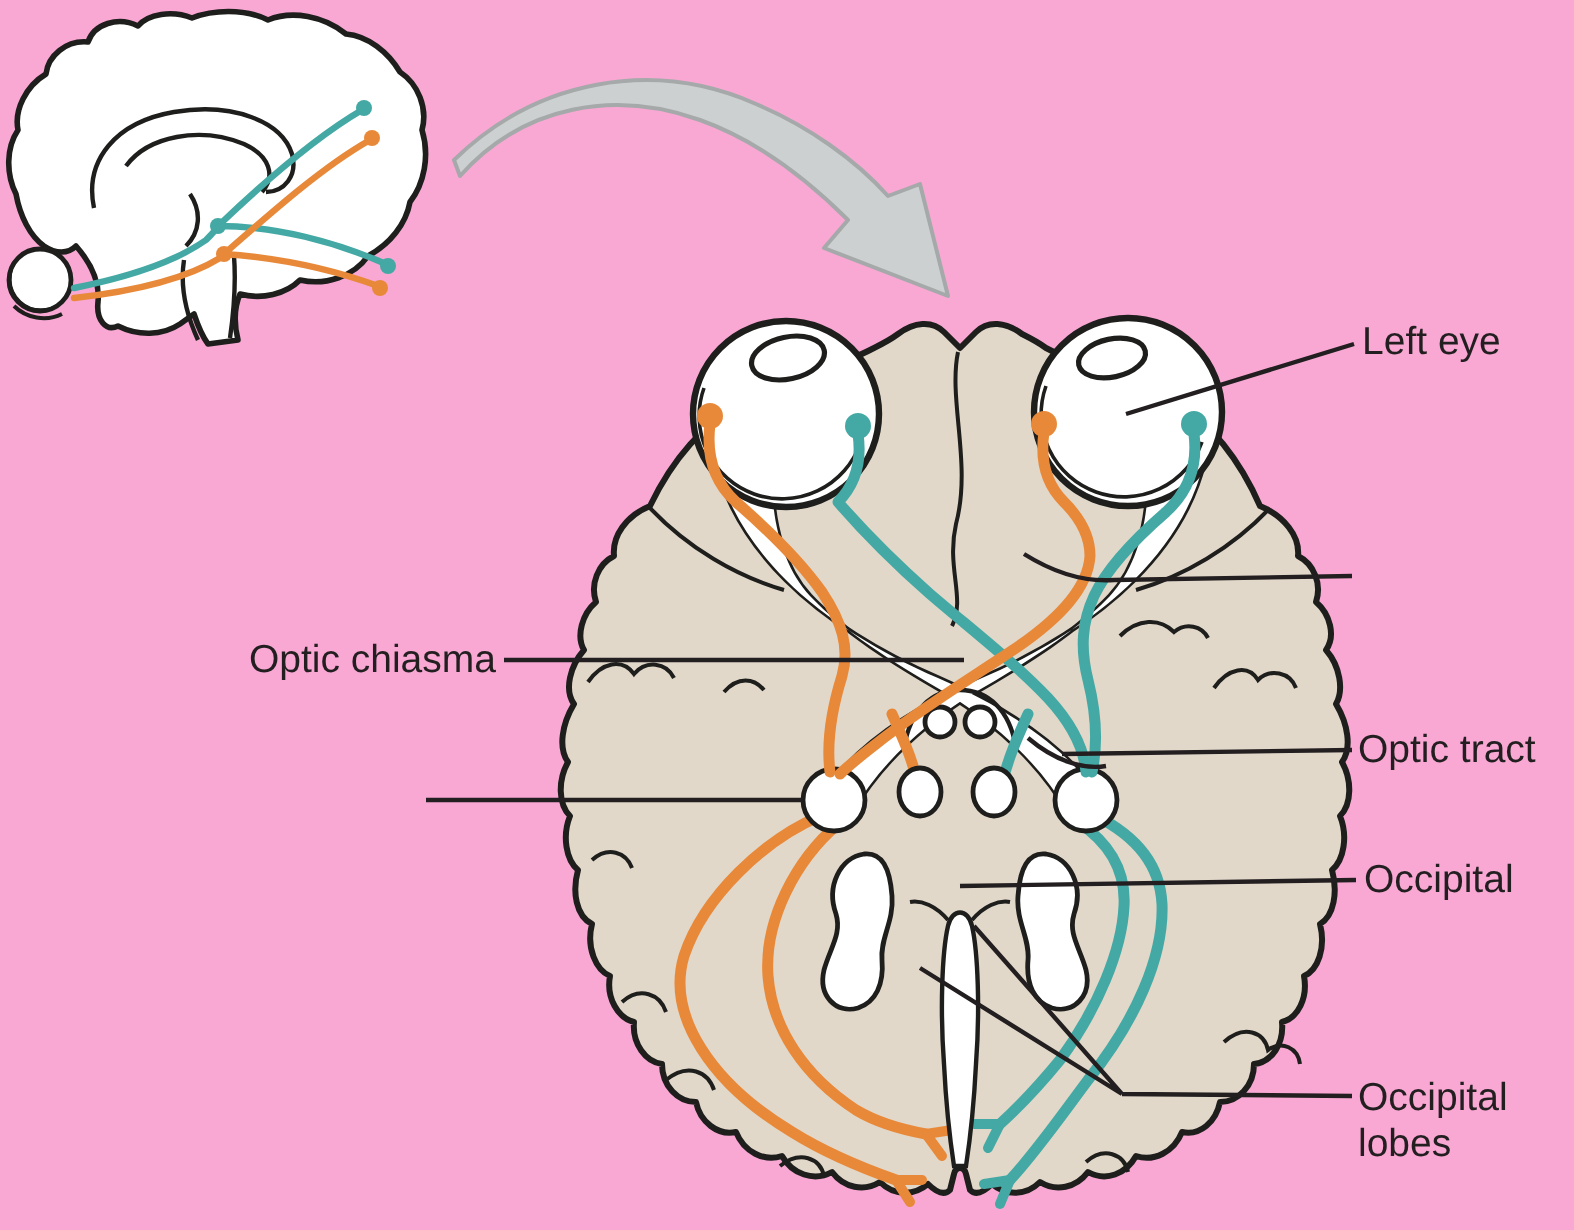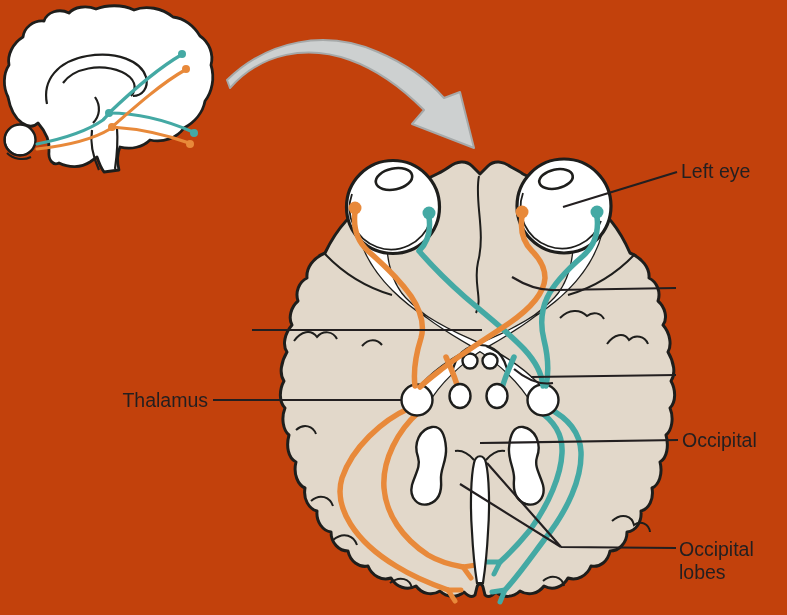--- a/index.html
+++ b/index.html
@@ -1,20 +1,20 @@
 <!DOCTYPE html>
 <html style="--orange: #E8893A; --teal: #44A9A4; --brain: #E2D8CA; --ink: #1E1E1C; --label: #231F20; --arrow-fill: #CDD0D0; --arrow-stroke: #A6A9A9; --white: #FFFFFF;"><head>
 <meta charset="utf-8">
 <style>
   :root{
     --orange:#E8893A; --teal:#44A9A4; --brain:#E2D8CA; --ink:#1E1E1C;
     --label:#231F20; --arrow-fill:#CDD0D0; --arrow-stroke:#A6A9A9; --white:#FFFFFF;
   }
   html,body{margin:0;padding:0;background:#fff;}
-  #stage{position:relative;width:787px;height:615px;background:#c2410c;overflow:hidden;
+  #stage{position:relative;width:787px;height:615px;background:#f9a8d4;overflow:hidden;
          font-family:"Liberation Sans", sans-serif;}
   #art{position:absolute;left:0;top:0;}
   .lbl{position:absolute;color:var(--label);font-size:19.5px;line-height:24px;white-space:nowrap;}
   .lbl.right{text-align:right;}
   .lbl.wrap{white-space:normal;line-height:23px;}
   
   .ink{stroke:var(--ink);fill:none;}
   .brainfill{fill:var(--brain);stroke:var(--ink);}
   .whitefill{fill:var(--white);stroke:var(--ink);}
   .whiteonly{fill:var(--white);stroke:none;}
@@ -193,16 +193,17 @@
     <path class="leader" d="M 512 277 C 528 287, 543 291, 557 290 L 676 288"></path>
     <path class="leader" d="M 482 330 L 252 330"></path>
     <path class="leader" d="M 401 400 L 213 400"></path>
     <path class="leader" d="M 514 369 C 527 380, 541 385, 553 383 M 531 377 L 676 375"></path>
     <path class="leader" d="M 480 443 L 678 440"></path>
     <path class="leader" d="M 460 484 L 561 547 M 487 463 L 561 547 M 561 547 L 676 548"></path>
   </g>
 </svg>
 
   <div class="lbl" style="left:681px;top:159px">Left eye</div>
-  <div class="lbl right" style="left:100px;width:108px;top:388px">Thalamus</div>
+  <div class="lbl right" style="left:100px;width:148px;top:318px">Optic chiasma</div>
+  <div class="lbl" style="left:679px;top:363px">Optic tract</div>
   <div class="lbl" style="left:682px;top:428px">Occipital</div>
   <div class="lbl wrap" style="left:679px;top:538px;width:100px">Occipital lobes</div>
 </div>
 
 </body></html>

